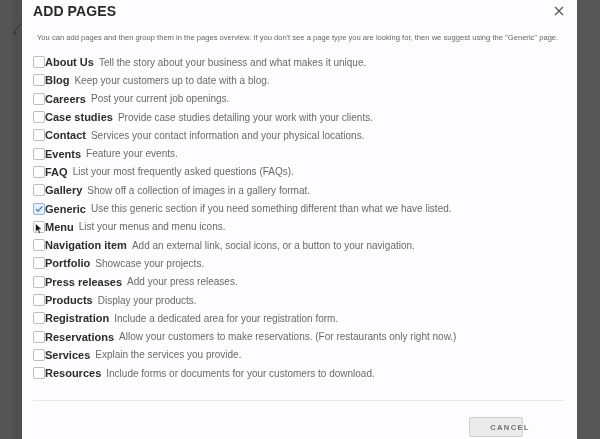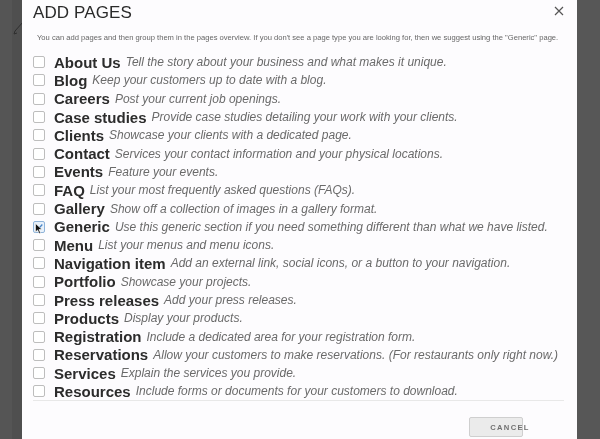--- a/index.html
+++ b/index.html
@@ -10,44 +10,44 @@
   }
   .bg-strip { position:absolute; left:0; top:0; width:22px; height:439px; background:#555; }
   .bg-strip .shade { position:absolute; left:12px; top:0; width:10px; height:439px; background:#4f4f4f; }
   .bg-right { position:absolute; left:577px; top:0; width:23px; height:439px; background:#575757; }
   .pencil { position:absolute; left:12px; top:20px; width:14px; height:16px; }
   .modal {
     position:absolute; left:22px; top:0; width:555px; height:439px;
     background:#fdfcfe; box-sizing:border-box;
   }
   .title {
-    position:absolute; left:11px; top:3px; font-size:17px; font-weight:normal;
+    position:absolute; left:11px; top:3px; font-size:14px; font-weight:bold;
     color:#2a2a2a; letter-spacing:0.1px;
   }
   .close {
     position:absolute; left:531px; top:5px; width:12px; height:12px; cursor:pointer;
   }
   .intro {
     position:absolute; left:15px; top:33px; font-size:7.6px; color:#666;
     white-space:nowrap;
   }
   .list { position:absolute; left:11px; top:53px; width:530px; }
   .row {
     height:18.3px; display:flex; align-items:center; white-space:nowrap;
   }
   .cb {
     width:10px; height:10px; border:1px solid #bdbdbd; border-radius:2px;
     background:#fff; flex:0 0 auto; position:relative; cursor:pointer;
   }
   .cb.checked { border-color:#8fb3d9; background:#e8f1fb; }
   .cb svg { position:absolute; left:0; top:0; }
   .name {
-    margin-left:9px; font-size:15px; font-weight:bold; color:#2c2c2c;
+    font-size:11px; font-weight:bold; color:#2c2c2c;
   }
-  .desc { margin-left:5px; font-size:12px; color:#6a6a6a;font-style:italic; }
+  .desc { margin-left:5px; font-size:10px; color:#6a6a6a; }
   .divider {
     position:absolute; left:11px; top:400px; width:531px; height:1px; background:#e8e8e8;
   }
   .btn {
     position:absolute; top:417px; height:20px; box-sizing:border-box;
     font-size:7.6px; font-weight:bold; letter-spacing:1.3px;
     display:flex; align-items:center; justify-content:center; cursor:pointer;
   }
   .btn-cancel {
     left:447px; width:54px; background:#ebebeb; border:1px solid #cfcfcf; color:#707070;
@@ -92,25 +92,20 @@
       </div>
       <div class="row">
         <span class="cb" role="checkbox" aria-checked="false"></span>
         <span class="name">Careers</span>
         <span class="desc">Post your current job openings.</span>
       </div>
       <div class="row">
         <span class="cb" role="checkbox" aria-checked="false"></span>
         <span class="name">Case studies</span>
         <span class="desc">Provide case studies detailing your work with your clients.</span>
-      </div>
-      <div class="row">
-        <span class="cb" role="checkbox" aria-checked="false"></span>
-        <span class="name">Clients</span>
-        <span class="desc">Showcase your clients with a dedicated page.</span>
       </div>
       <div class="row">
         <span class="cb" role="checkbox" aria-checked="false"></span>
         <span class="name">Contact</span>
         <span class="desc">Services your contact information and your physical locations.</span>
       </div>
       <div class="row">
         <span class="cb" role="checkbox" aria-checked="false"></span>
         <span class="name">Events</span>
         <span class="desc">Feature your events.</span>

